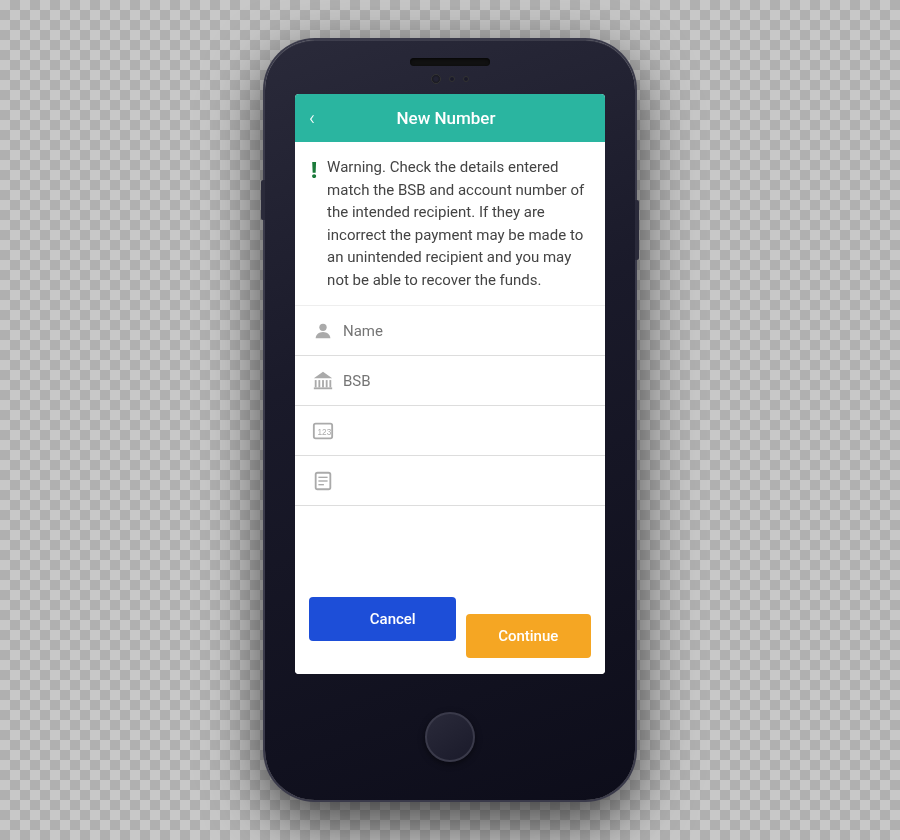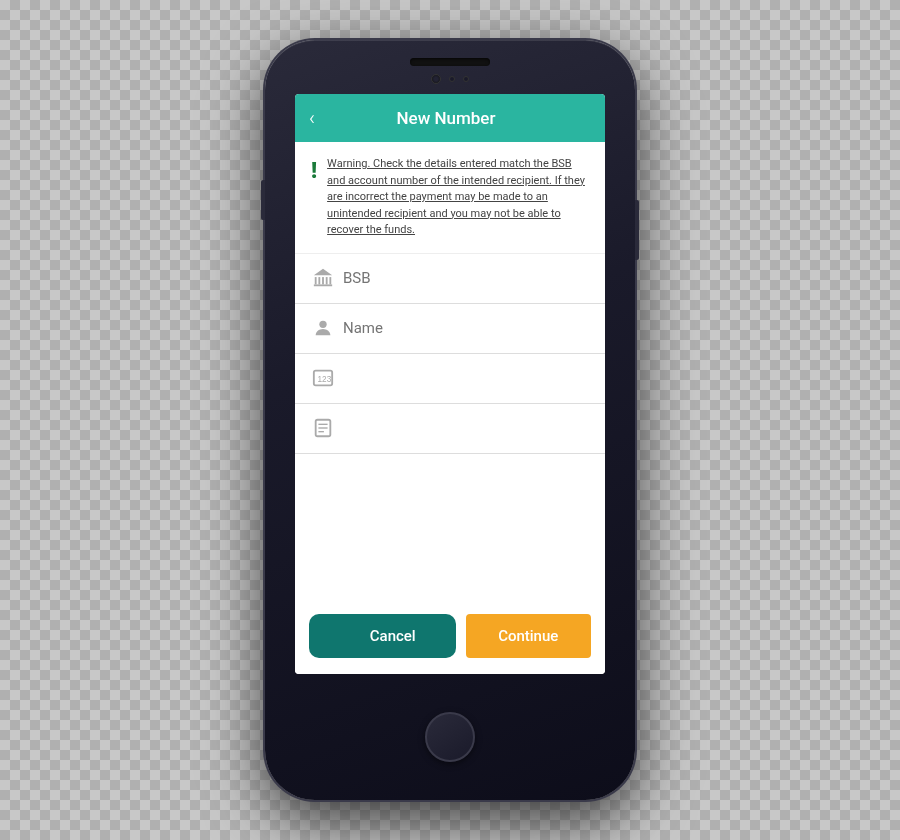--- a/index.html
+++ b/index.html
@@ -122,24 +122,23 @@
 
     .warning-icon {
       color: #1a7a3a;
       font-size: 22px;
       font-weight: 900;
       flex-shrink: 0;
       margin-top: 2px;
     }
 
     .warning-text {
-      font-size: 11px;
+      font-size: 15px;
       color: #444;
       line-height: 1.5;
-      text-decoration: underline;
     }
 
     
     .form-area {
       flex: 1;
       background: #fff;
       padding: 0;
     }
 
     .form-field {
@@ -183,42 +182,43 @@
       gap: 0;
       padding: 16px 14px;
       background: #fff;
       gap: 10px;
       flex-shrink: 0;
     }
 
     .btn-cancel {
       flex: 1;
       height: 44px;
-      background: #0f766e;
+      background: #1d4ed8;
       color: white;
       border: none;
-      border-radius: 10px;
+      border-radius: 4px;
       font-size: 15px;
       font-weight: 500;
       cursor: pointer;
       font-family: inherit;
       padding-left: 21px;
     }
 
     .btn-continue {
       flex: 1;
       height: 44px;
       background: #f5a623;
       color: white;
       border: none;
       border-radius: 4px;
       font-size: 15px;
       font-weight: 500;
       cursor: pointer;
       font-family: inherit;
+      margin-top: 17px;
     }
 
     
     .phone-bottom {
       flex: 1;
       display: flex;
       flex-direction: column;
       align-items: center;
       justify-content: center;
       gap: 10px;
@@ -273,49 +273,49 @@
       <span class="back-arrow">‹</span>
       <span class="header-title">New Number</span>
     </div>
 
     <div class="warning-box">
       <div class="warning-icon">!</div>
       <div class="warning-text">Warning. Check the details entered match the BSB and account number of the intended recipient. If they are incorrect the payment may be made to an unintended recipient and you may not be able to recover the funds.</div>
     </div>
 
     <div class="form-area">
+
+      <div class="form-field">
+        <div class="field-icon">
+          <svg viewBox="0 0 24 24" xmlns="http://www.w3.org/2000/svg">
+            <circle cx="12" cy="8" r="4"></circle>
+            <path d="M4 20c0-4 3.6-7 8-7s8 3 8 7"></path>
+          </svg>
+        </div>
+        <input class="field-input" type="text" placeholder="Name" style="">
+      </div>
 
       <div class="form-field">
         <div class="field-icon">
           <svg viewBox="0 0 24 24" xmlns="http://www.w3.org/2000/svg">
             <rect x="3" y="11" width="2" height="8"></rect>
             <rect x="7" y="11" width="2" height="8"></rect>
             <rect x="11" y="11" width="2" height="8"></rect>
             <rect x="15" y="11" width="2" height="8"></rect>
             <rect x="19" y="11" width="2" height="8"></rect>
             <polygon points="12,2 2,9 22,9"></polygon>
             <rect x="2" y="19" width="20" height="2"></rect>
           </svg>
         </div>
         <input class="field-input" type="text" placeholder="BSB" style="">
       </div>
 
       <div class="form-field">
         <div class="field-icon">
           <svg viewBox="0 0 24 24" xmlns="http://www.w3.org/2000/svg">
-            <circle cx="12" cy="8" r="4"></circle>
-            <path d="M4 20c0-4 3.6-7 8-7s8 3 8 7"></path>
-          </svg>
-        </div>
-        <input class="field-input" type="text" placeholder="Name" style="">
-      </div>
-
-      <div class="form-field">
-        <div class="field-icon">
-          <svg viewBox="0 0 24 24" xmlns="http://www.w3.org/2000/svg">
             <rect x="2" y="4" width="20" height="16" rx="2" ry="2" fill="none" stroke="#aaa" stroke-width="2"></rect>
             <text x="6" y="16" font-size="9" fill="#aaa" font-family="Arial">123</text>
           </svg>
         </div>
       </div>
 
       <div class="form-field">
         <div class="field-icon">
           <svg viewBox="0 0 24 24" xmlns="http://www.w3.org/2000/svg">
             <rect x="4" y="3" width="16" height="18" rx="2" ry="2" fill="none" stroke="#aaa" stroke-width="2"></rect>

